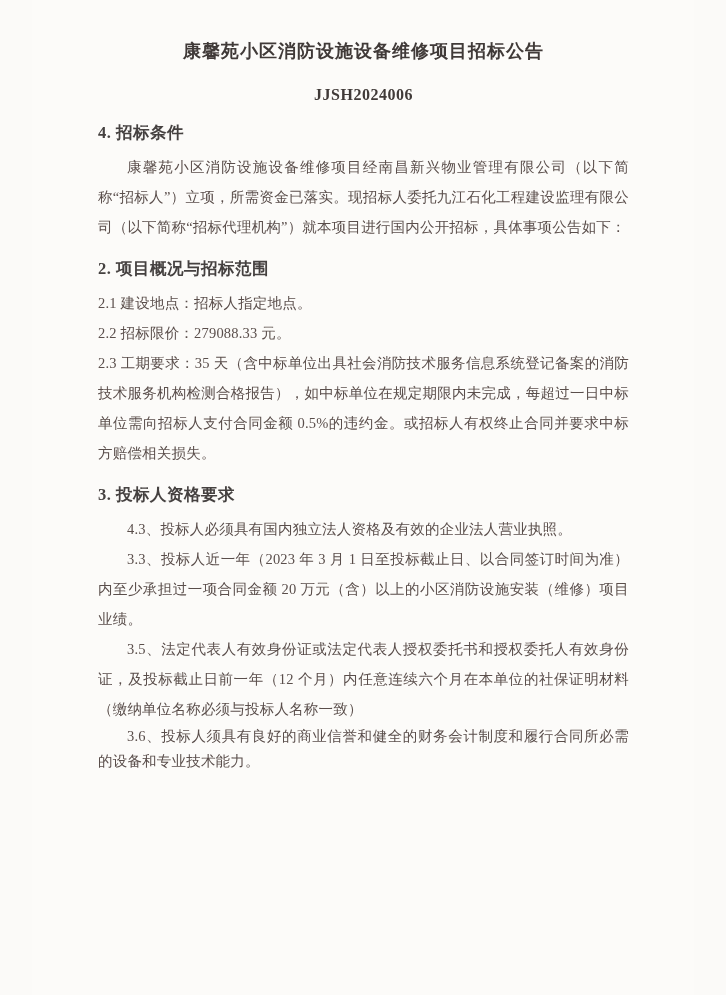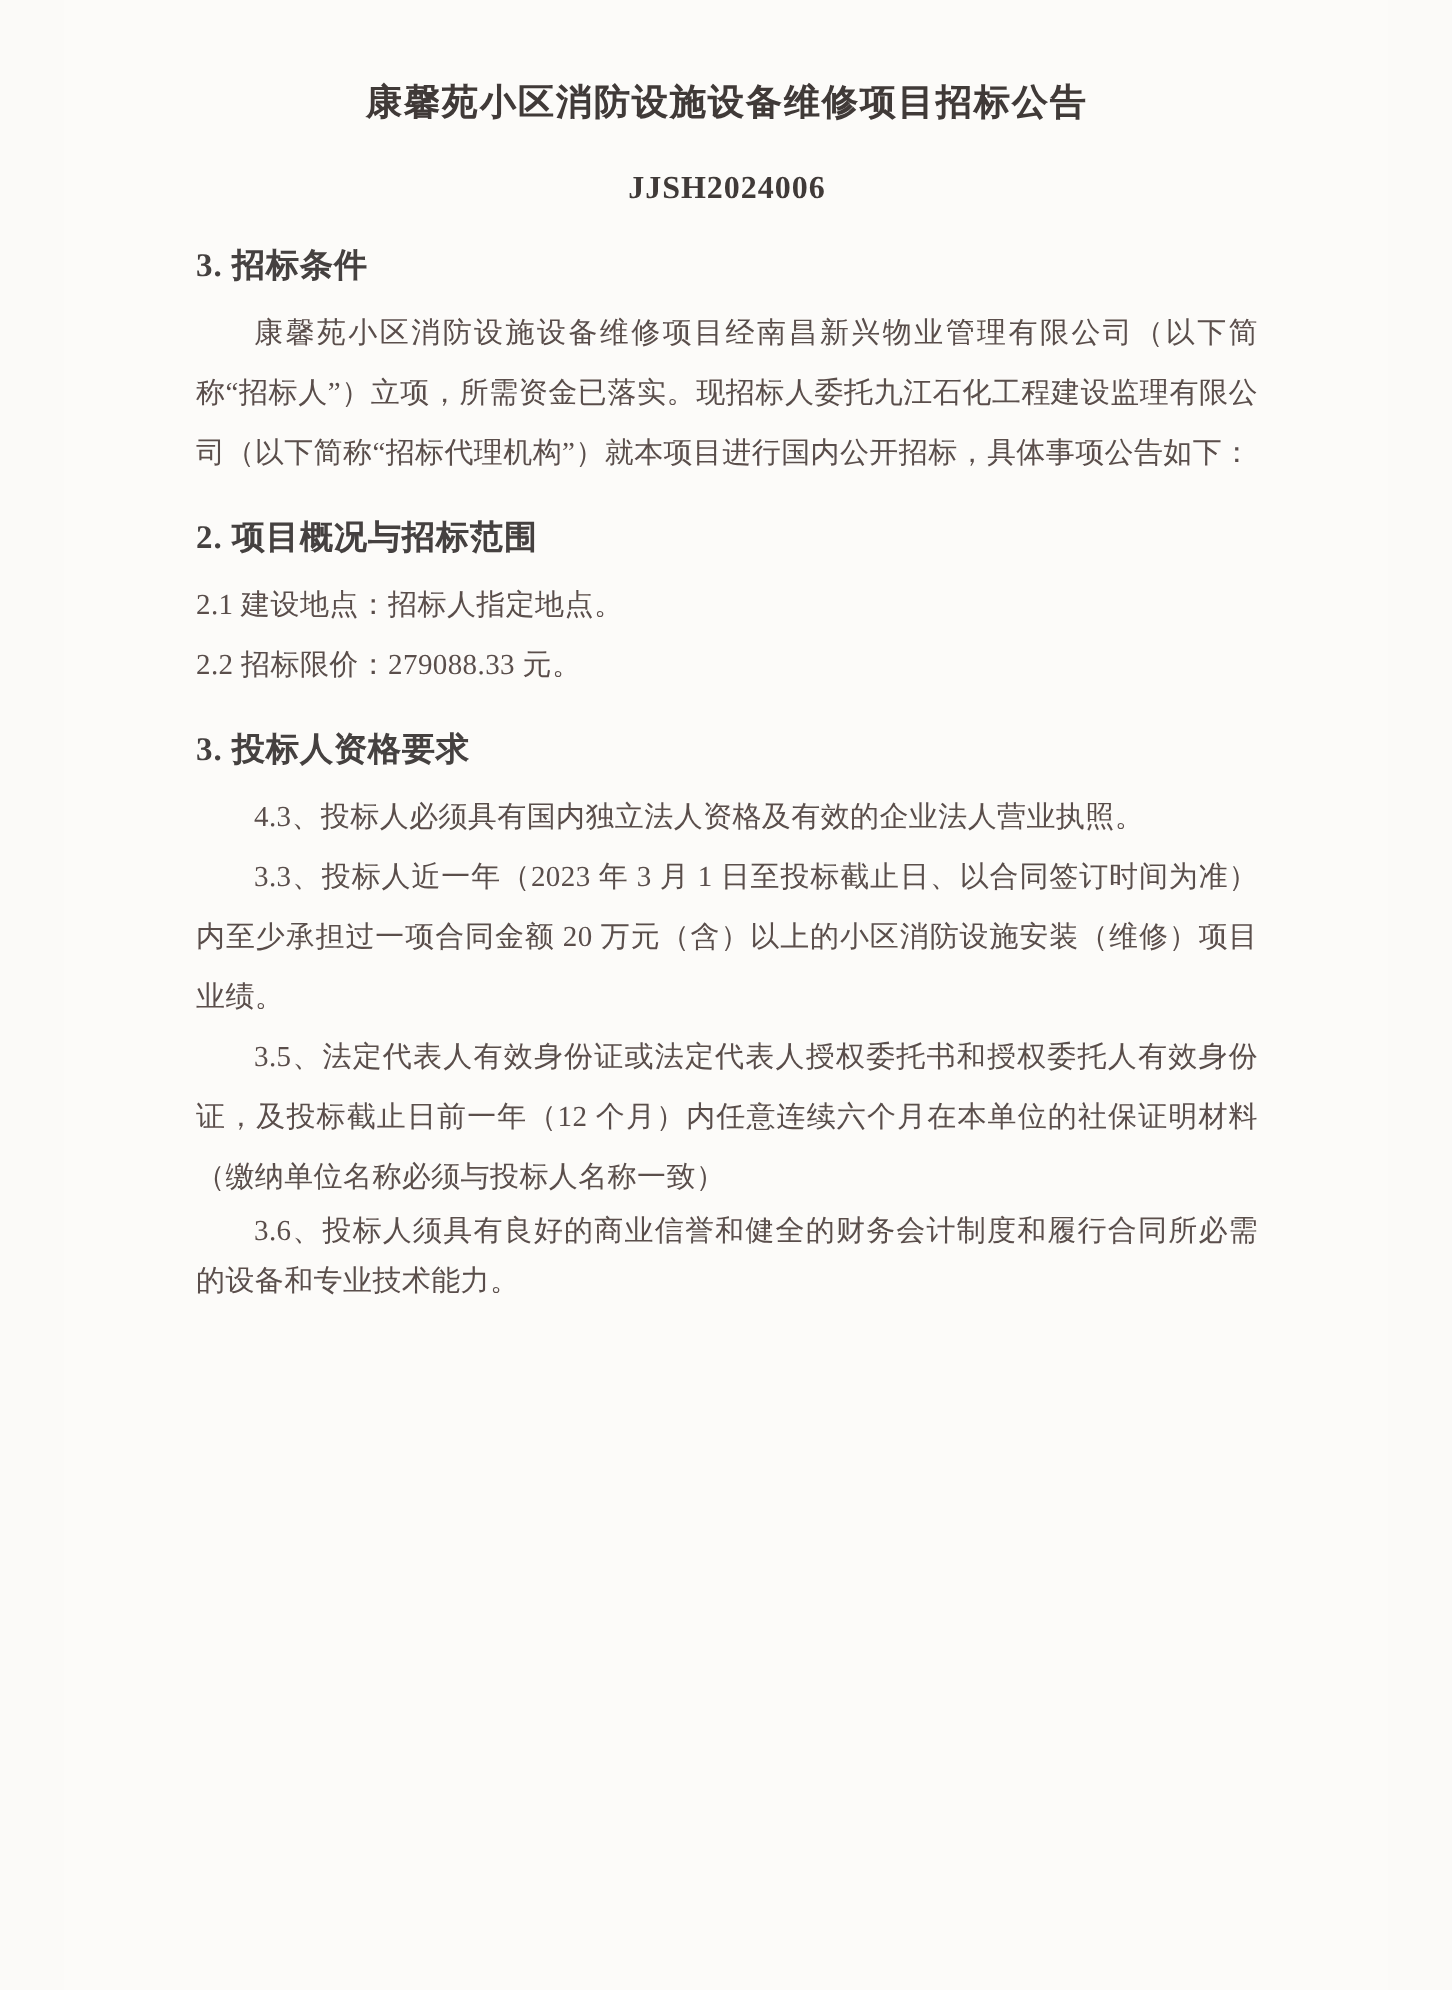--- a/index.html
+++ b/index.html
@@ -61,24 +61,25 @@
     line-height: 25px;
   }
 </style>
 </head>
 <body>
 
 <div class="page">
   <div class="doc-title">康馨苑小区消防设施设备维修项目招标公告</div>
   <div class="doc-number">JJSH2024006</div>
   <div id="sections-root">
-      <div class="section-heading">3.  招标条件</div>
+      <div class="section-heading">4.  招标条件</div>
       <p class="para indent">康馨苑小区消防设施设备维修项目经南昌新兴物业管理有限公司（以下简称“招标人”）立项，所需资金已落实。现招标人委托九江石化工程建设监理有限公司（以下简称“招标代理机构”）就本项目进行国内公开招标，具体事项公告如下：</p>
       <div class="section-heading">2.  项目概况与招标范围</div>
       <p class="para">2.1 建设地点：招标人指定地点。</p>
       <p class="para">2.2 招标限价：279088.33 元。</p>
+      <p class="para">2.3 工期要求：35 天（含中标单位出具社会消防技术服务信息系统登记备案的消防技术服务机构检测合格报告），如中标单位在规定期限内未完成，每超过一日中标单位需向招标人支付合同金额 0.5%的违约金。或招标人有权终止合同并要求中标方赔偿相关损失。</p>
       <div class="section-heading">3.  投标人资格要求</div>
       <p class="para indent">4.3、投标人必须具有国内独立法人资格及有效的企业法人营业执照。</p>
       <p class="para indent">3.3、投标人近一年（2023 年 3 月 1 日至投标截止日、以合同签订时间为准）内至少承担过一项合同金额 20 万元（含）以上的小区消防设施安装（维修）项目业绩。</p>
       <p class="para indent">3.5、法定代表人有效身份证或法定代表人授权委托书和授权委托人有效身份证，及投标截止日前一年（12 个月）内任意连续六个月在本单位的社保证明材料（缴纳单位名称必须与投标人名称一致）</p>
       <p class="para indent tight">3.6、投标人须具有良好的商业信誉和健全的财务会计制度和履行合同所必需的设备和专业技术能力。</p>
     </div>
 </div>
 
 </body></html>

